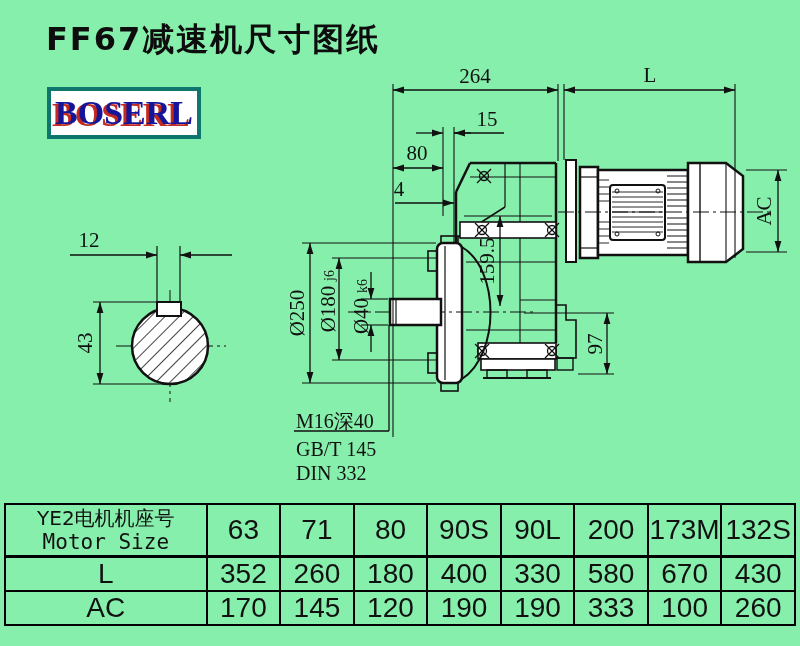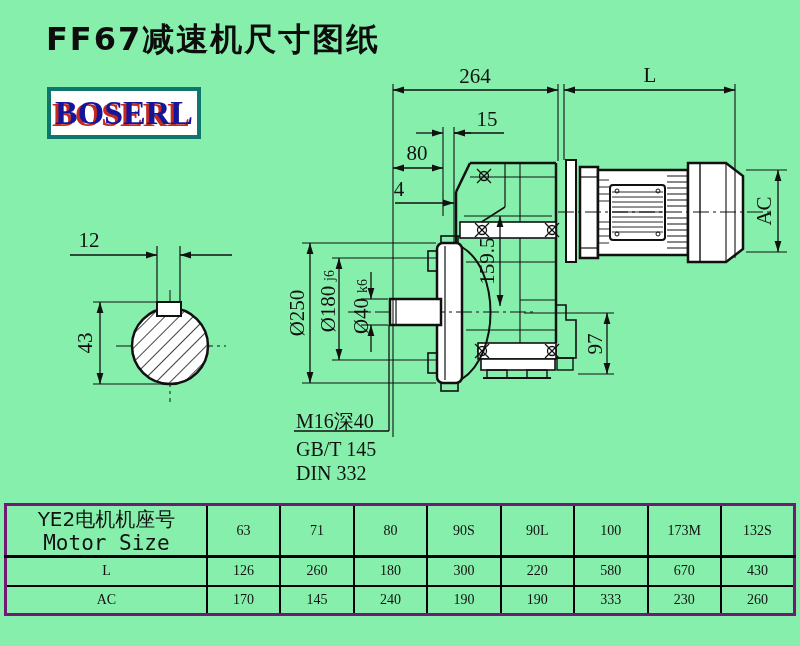--- a/index.html
+++ b/index.html
@@ -9,26 +9,26 @@
          font-weight:700;font-size:32px;letter-spacing:2px;color:#0d0d0d;white-space:nowrap;}
   .logo-box{position:absolute;left:32px;top:87px;width:146px;height:44px;border:4px solid #0f766e;
             background:#fff;text-align:center;margin-left:15px;}
   .logo-text{font-family:"Liberation Serif",serif;font-weight:700;font-size:34px;line-height:44px;
              color:#15159a;text-shadow:-3px 2px 0 #c22a20;letter-spacing:0px;}
   svg{position:absolute;left:0;top:0;}
   svg text{fill:#111;stroke:none;font-family:"Liberation Serif",serif;font-size:21px;}
   svg text.sub{font-size:14px;}
   svg text.note{font-size:20px;}
   .dimtable{position:absolute;left:4px;top:503px;width:792px;border-collapse:collapse;
-            table-layout:fixed;text-align:center;border:3px solid #701a75;}
+            table-layout:fixed;text-align:center;border:1px solid #701a75;}
   .dimtable th,.dimtable td{border:2px solid #000;padding:0;font-weight:normal;overflow:hidden;}
   .dimtable thead th{border-bottom:3px solid #000;}
   .hdr-cn{font-family:"DejaVu Sans",sans-serif;font-size:20px;line-height:24px;}
   .mono{font-family:"DejaVu Sans Mono",monospace;font-size:21px;line-height:24px;text-align:center;}
-  .cellnum{font-family:Liberation Serif, serif;font-size:14px;}
+  .cellnum{font-family:Liberation Sans, sans-serif;font-size:28px;}
   .row-h{height:29px;}
 </style>
 </head>
 <body>
 
 <div class="page">
 
   <div class="title">FF67减速机尺寸图纸</div>
 
   <div class="logo-box">
@@ -256,44 +256,44 @@
       <tr style="height:52px;">
         <th>
           <div class="hdr-cn">YE2电机机座号</div>
           <div class="mono">Motor Size</div>
         </th>
         <th class="cellnum">63</th>
         <th class="cellnum">71</th>
         <th class="cellnum">80</th>
         <th class="cellnum">90S</th>
         <th class="cellnum">90L</th>
-        <th class="cellnum">100</th>
+        <th class="cellnum">200</th>
         <th class="cellnum">173M</th>
         <th class="cellnum">132S</th>
       </tr>
     </thead>
     <tbody>
       <tr class="row-h">
         <td class="cellnum">L</td>
-        <td class="cellnum">126</td>
+        <td class="cellnum">352</td>
         <td class="cellnum">260</td>
         <td class="cellnum">180</td>
-        <td class="cellnum">300</td>
-        <td class="cellnum">220</td>
+        <td class="cellnum">400</td>
+        <td class="cellnum">330</td>
         <td class="cellnum">580</td>
         <td class="cellnum">670</td>
         <td class="cellnum">430</td>
       </tr>
       <tr class="row-h">
         <td class="cellnum">AC</td>
         <td class="cellnum">170</td>
         <td class="cellnum">145</td>
-        <td class="cellnum">240</td>
+        <td class="cellnum">120</td>
         <td class="cellnum">190</td>
         <td class="cellnum">190</td>
         <td class="cellnum">333</td>
-        <td class="cellnum">230</td>
+        <td class="cellnum">100</td>
         <td class="cellnum">260</td>
       </tr>
     </tbody>
   </table>
 
 </div>
 
 </body></html>

